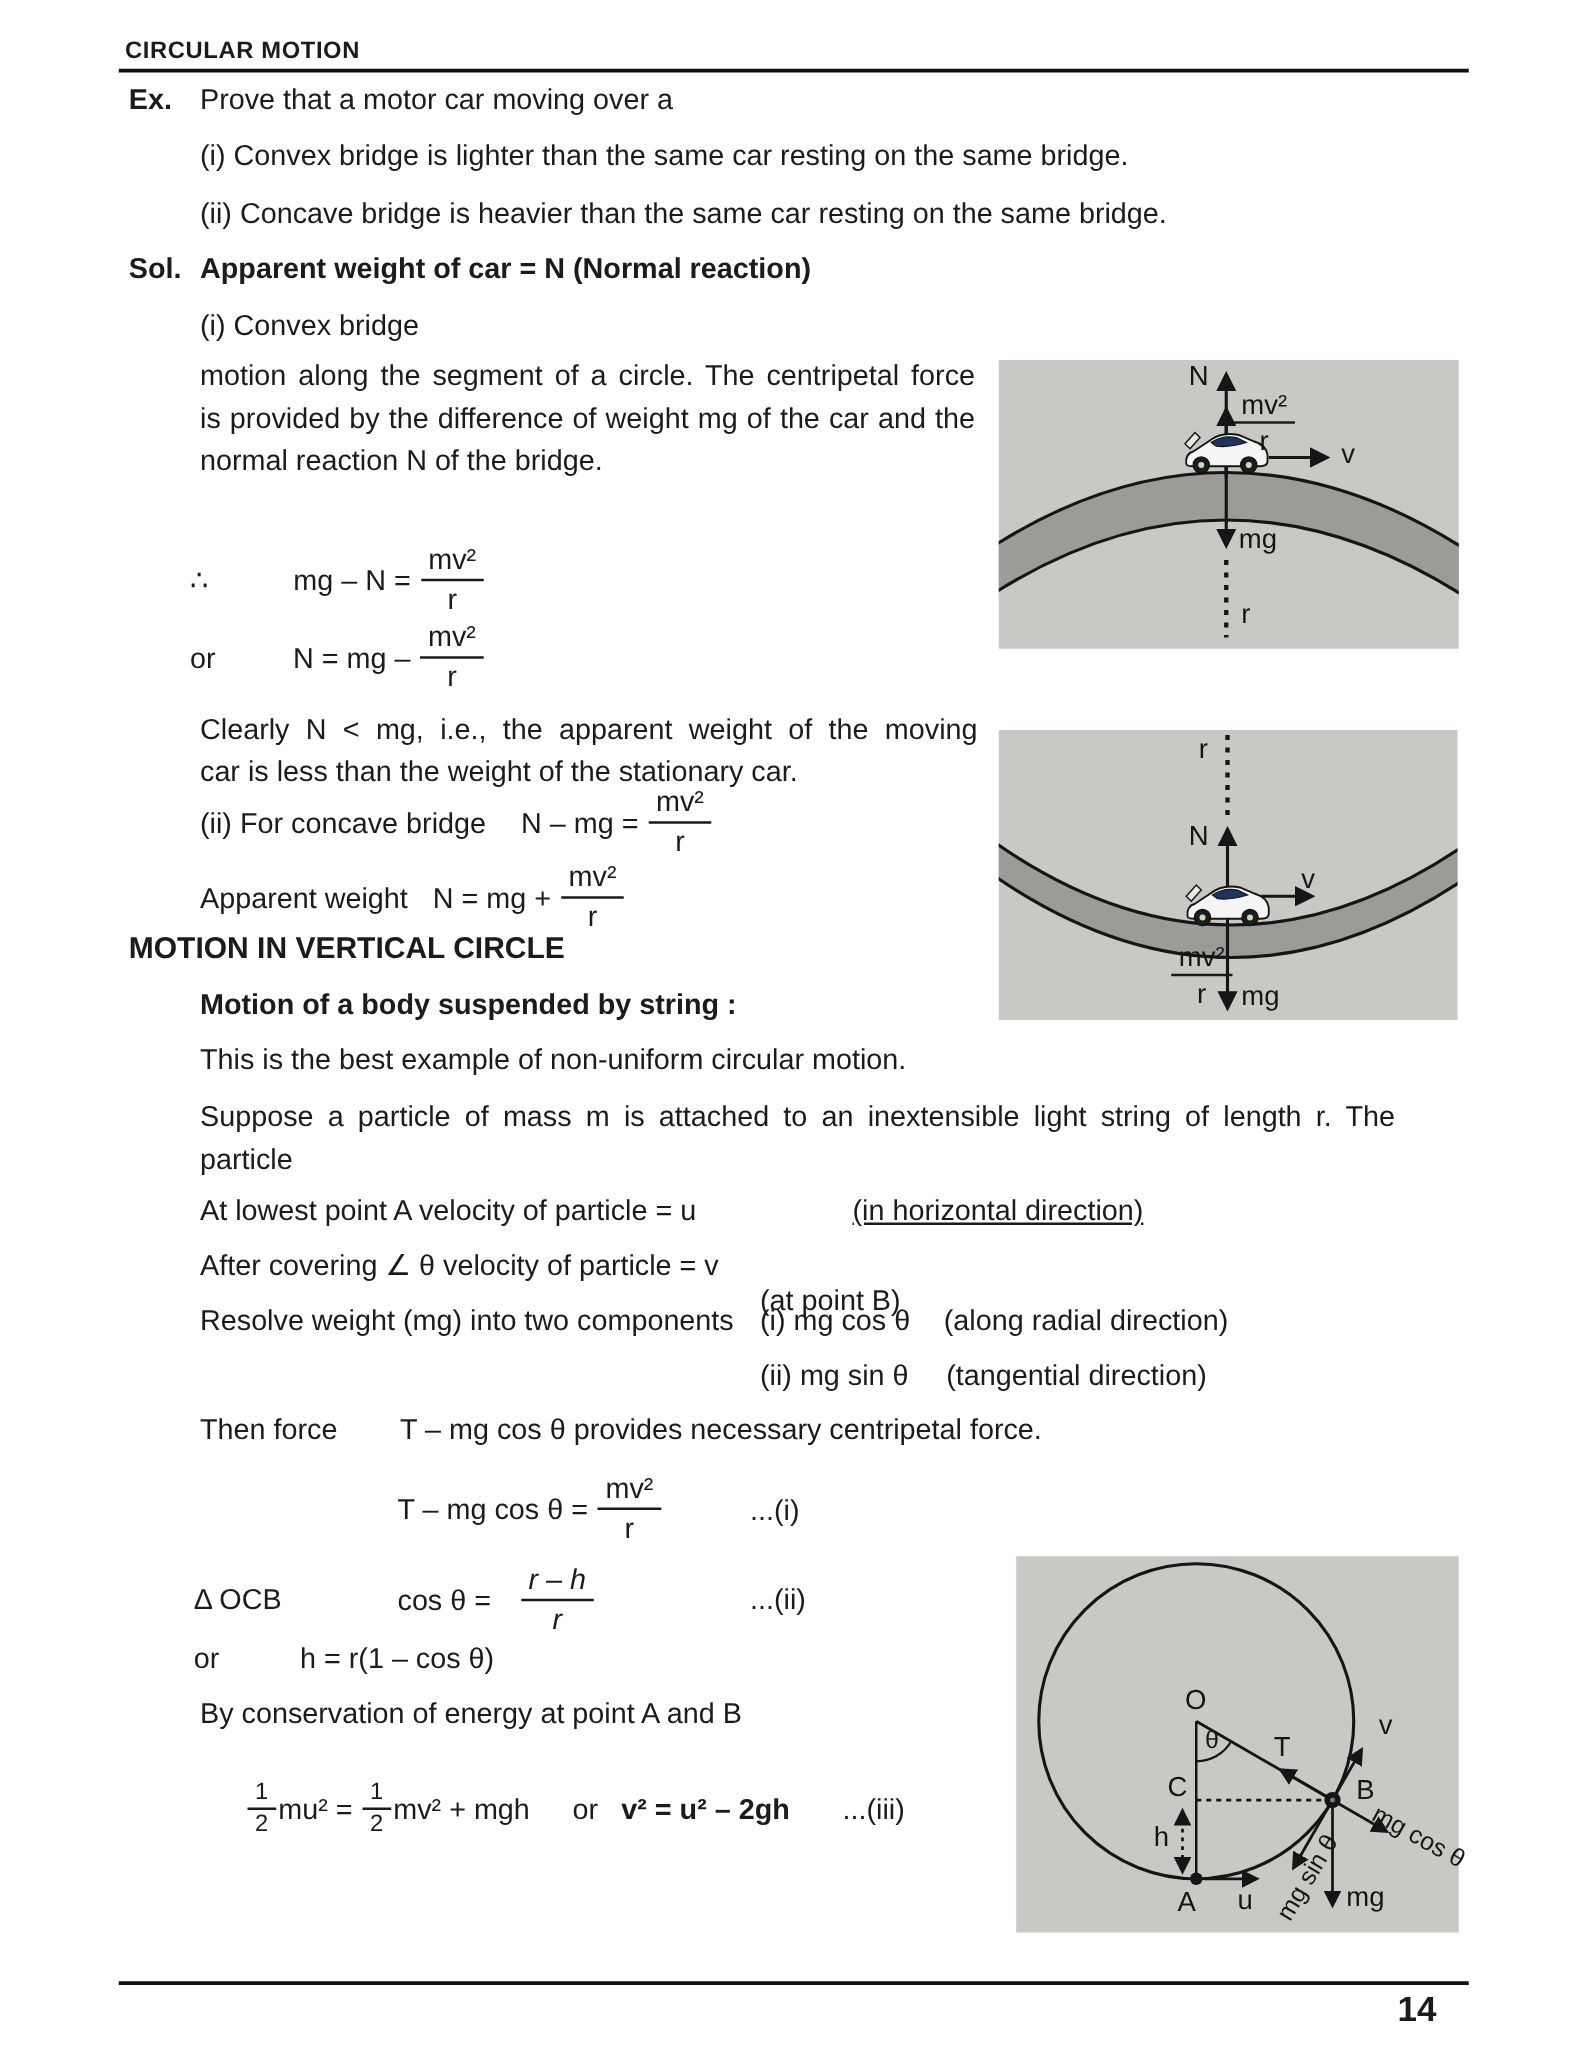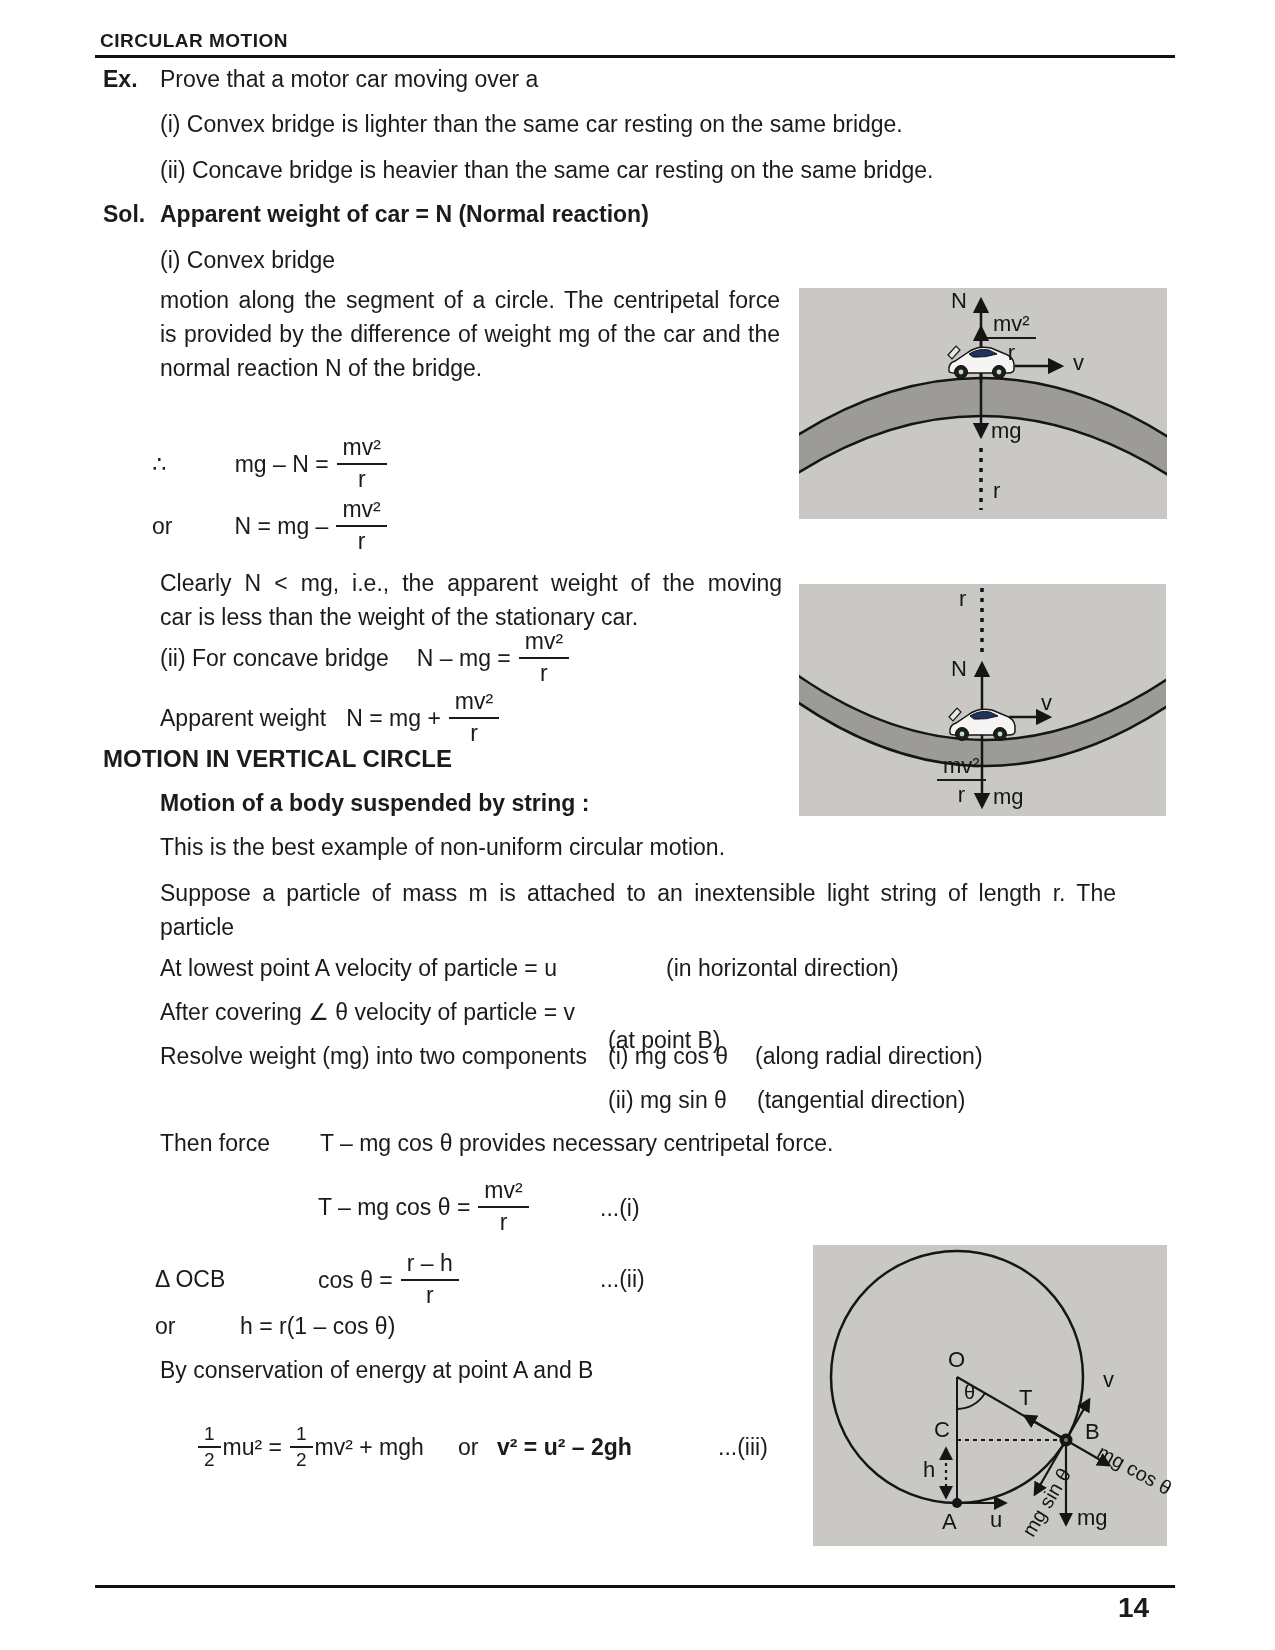--- a/index.html
+++ b/index.html
@@ -92,21 +92,21 @@
 
   <div class="abs b" style="left:103px;top:745px;font-size:24px;">MOTION IN VERTICAL CIRCLE</div>
   <div class="abs b" style="left:160px;top:790px;">Motion of a body suspended by string :</div>
   <div class="abs" style="left:160px;top:834px;text-align:right;">This is the best example of non-uniform circular motion.</div>
 
   <div class="abs line34" style="left:160px;top:876px;width:956px;">
     <div class="jline">Suppose a particle of mass m is attached to an inextensible light string of length r. The particle</div>
   </div>
 
   <div class="abs" style="left:160px;top:955px;">At lowest point A velocity of particle = u</div>
-  <div class="abs" style="left:666px;top:955px;">(in horizontal direction)</div>
+  <div class="abs" style="left:682px;top:955px;text-decoration:underline;">(in horizontal direction)</div>
 
   <div class="abs" style="left:160px;top:999px;">After covering ∠ θ velocity of particle = v</div>
   <div class="abs" style="left:608px;top:999px;margin-top:28px;">(at point B)</div>
 
   <div class="abs" style="left:160px;top:1043px;">Resolve weight (mg) into two components</div>
   <div class="abs" style="left:608px;top:1043px;">(i) mg cos θ</div>
   <div class="abs" style="left:755px;top:1043px;">(along radial direction)</div>
   <div class="abs" style="left:608px;top:1087px;">(ii) mg sin θ</div>
   <div class="abs" style="left:757px;top:1087px;">(tangential direction)</div>
 
@@ -118,21 +118,21 @@
     <span class="frac" style="margin-left:8px;">
       <span class="fnum">mv²</span>
       <span class="fden">r</span>
     </span>
   </div>
   <div class="abs tag" style="left:600px;top:1195px;">...(i)</div>
 
   <div class="abs" style="left:155px;top:1266px;">Δ OCB</div>
   <div class="eqrow" style="left:318px;top:1246px;height:68px;">
     <span>cos θ =</span>
-    <span class="frac" style="margin-left:8px;">
+    <span class="frac" style="margin-left:24px;font-style:italic;">
       <span class="fnum">r – h</span>
       <span class="fden">r</span>
     </span>
   </div>
   <div class="abs tag" style="left:600px;top:1266px;">...(ii)</div>
 
   <div class="abs" style="left:155px;top:1313px;">or</div>
   <div class="abs" style="left:240px;top:1313px;">h = r(1 – cos θ)</div>
 
   <div class="abs" style="left:160px;top:1357px;">By conservation of energy at point A and B</div>
@@ -144,21 +144,21 @@
     </span>
     <span style="margin-left:2px;">mu² =</span>
     <span class="frac frac-sm" style="margin-left:8px;">
       <span class="fnum">1</span>
       <span class="fden">2</span>
     </span>
     <span style="margin-left:2px;">mv² + mgh</span>
   </div>
   <div class="abs" style="left:458px;top:1434px;">or</div>
   <div class="abs b" style="left:497px;top:1434px;">v² = u² – 2gh</div>
-  <div class="abs tag" style="left:674px;top:1434px;margin-left:44px;">...(iii)</div>
+  <div class="abs tag" style="left:674px;top:1434px;">...(iii)</div>
 
   <div class="diag" style="left:799px;top:288px;width:368px;height:231px;">
     <svg width="368" height="231" viewBox="0 0 368 231">
       <defs>
         <marker id="ahcx" viewBox="0 0 10 10" refX="8" refY="5" markerWidth="6.5" markerHeight="6.5" orient="auto-start-reverse">
           <path d="M0 0 L10 5 L0 10 Z" fill="#151515"></path>
         </marker>
       </defs>
       <path d="M -6 150 Q 183 29 374 152 L 374 190 Q 183 67 -6 188 Z" fill="#9c9b98" stroke="#151515" stroke-width="2.5"></path>
       <line x1="182" y1="95" x2="182" y2="12" stroke="#151515" stroke-width="2.5" marker-end="url(#ahcx)"></line>

